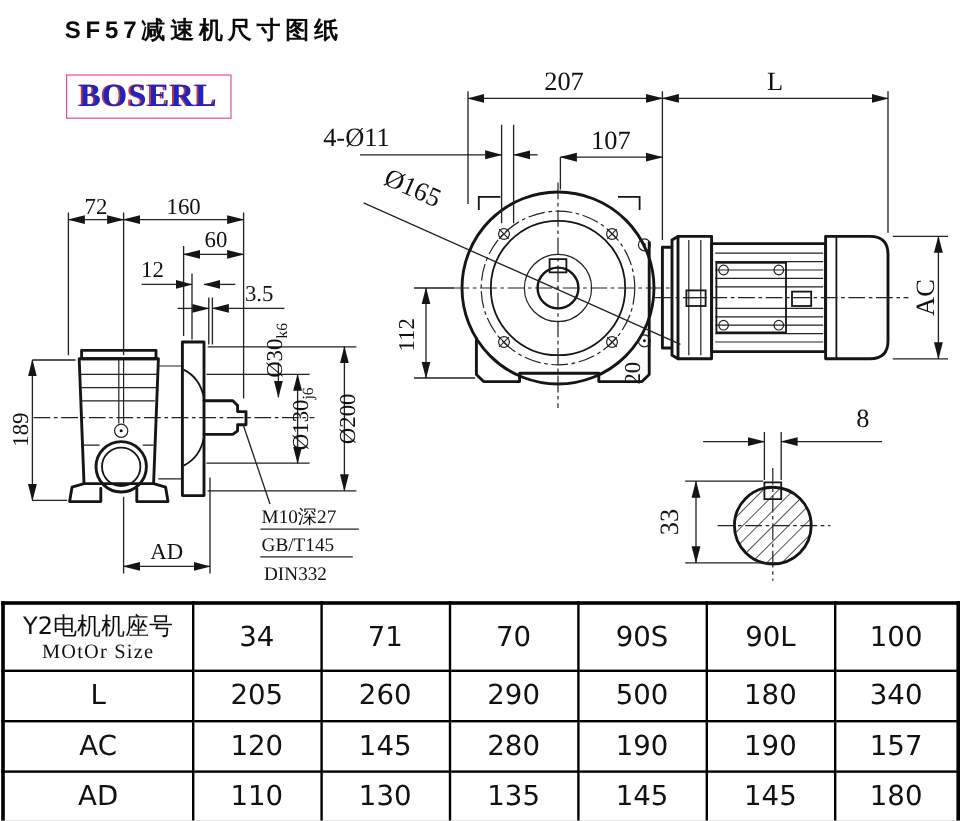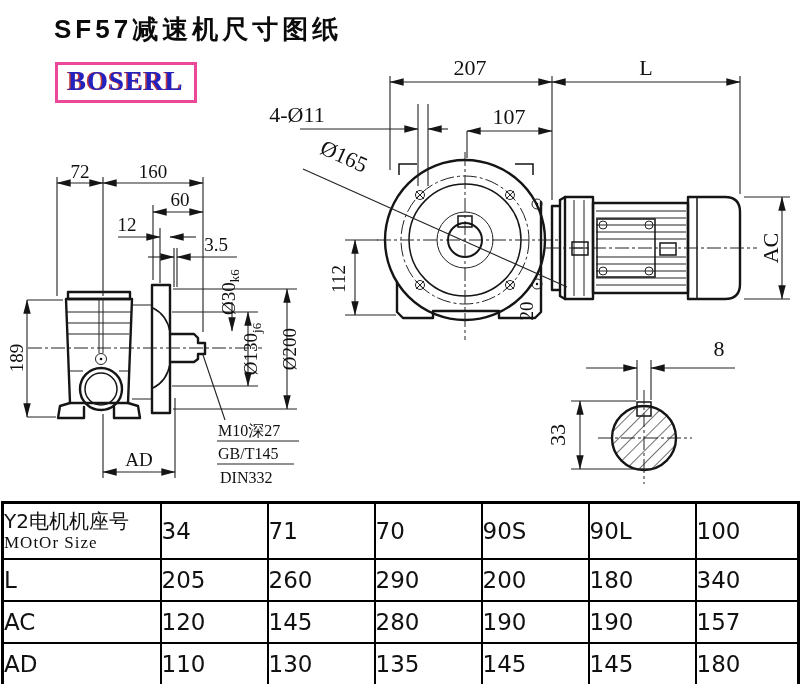--- a/index.html
+++ b/index.html
@@ -1,36 +1,36 @@
 <!DOCTYPE html>
 <html><head>
 <meta charset="utf-8">
 <style>
   html,body{margin:0;padding:0;background:#fff;}
   #stage{position:relative;width:800px;height:684px;background:#fff;overflow:hidden;
          font-family:"Liberation Sans",sans-serif;color:#111;}
-  #title{position:absolute;left:54px;top:12px;font-size:26px;font-weight:700;
+  #title{position:absolute;left:54px;top:12px;font-size:20px;font-weight:700;
          letter-spacing:4px;color:#0b0b0b;white-space:nowrap;}
-  #logo{position:absolute;left:55px;top:62px;border:3px solid #ec4899;background:#fff;
+  #logo{position:absolute;left:55px;top:62px;border:1px solid #ec4899;background:#fff;
         padding:1px 10px 3px 10px;}
   #logo span{font-family:"Liberation Serif",serif;font-weight:700;font-size:27px;
         color:#2222c0;text-shadow:-1.5px 0 0 #c23a3a;letter-spacing:1px;}
   svg{position:absolute;left:0;top:0;}
   svg text{fill:#111;font-family:"Liberation Serif",serif;}
   .bold{stroke:#151515;stroke-width:2.4;fill:none;stroke-linejoin:round;stroke-linecap:round;}
   .med{stroke:#151515;stroke-width:1.5;fill:none;}
   .thin{stroke:#222;stroke-width:1;fill:none;}
   .dim{stroke:#222;stroke-width:1.1;fill:none;}
   .cl{stroke:#222;stroke-width:1;fill:none;stroke-dasharray:14 3 3 3;}
   .dt{font-size:19px;text-anchor:middle;}
   .db{font-size:22px;text-anchor:middle;}
   .note{font-size:16px;}
   #dimtable{position:absolute;left:1px;top:501px;}
   table{border-collapse:collapse;table-layout:fixed;width:796px;background:#fff;}
-  td{border:2px solid #000;vertical-align:middle;padding:0;
+  td{border:2px solid #000;text-align:center;vertical-align:middle;padding:0;
      font-size:23px;font-family:"DejaVu Sans","Liberation Sans",sans-serif;}
   tr.hdr td{height:54px;}
   tr.row td{height:40px;}
   td.head1{font-size:20px;line-height:1.15;}
   .hcn{display:block;font-size:20px;}
   .hen{display:block;font-size:17px;font-family:Liberation Serif, serif;letter-spacing:1px;}
   table{border:3px solid #000;}
 </style>
 </head>
 <body>
@@ -223,21 +223,21 @@
         <td>70</td>
         <td>90S</td>
         <td>90L</td>
         <td>100</td>
       </tr>
       <tr class="row">
         <td>L</td>
         <td>205</td>
         <td>260</td>
         <td>290</td>
-        <td>200</td>
+        <td>500</td>
         <td>180</td>
         <td>340</td>
       </tr>
       <tr class="row">
         <td>AC</td>
         <td>120</td>
         <td>145</td>
         <td>280</td>
         <td>190</td>
         <td>190</td>

